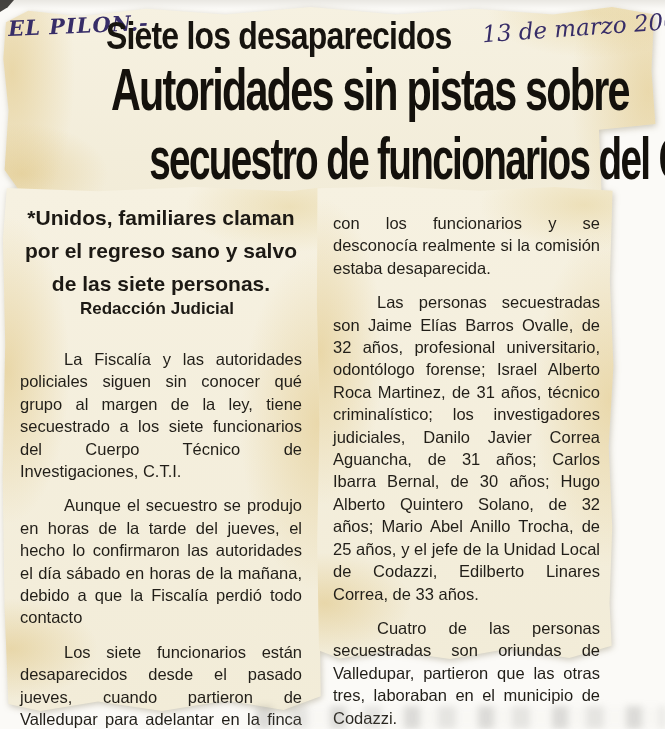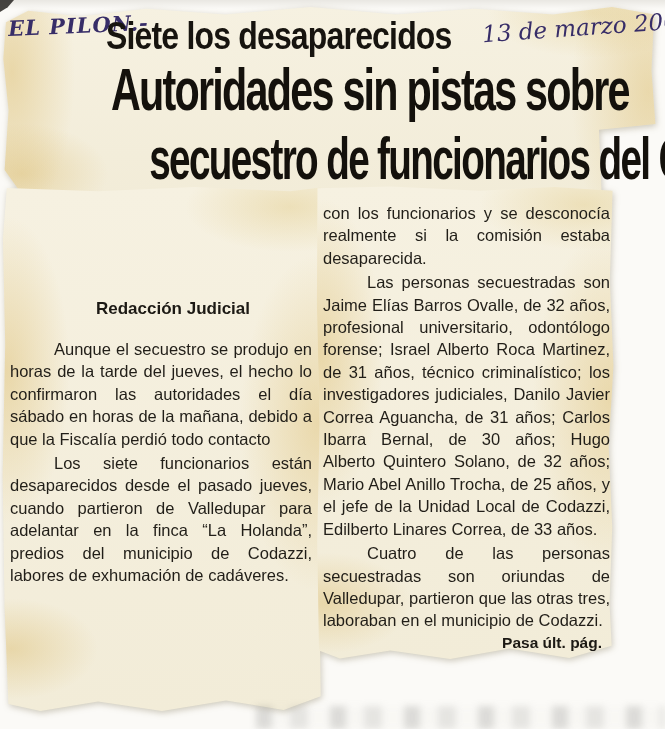--- a/index.html
+++ b/index.html
@@ -67,27 +67,27 @@
     font-weight: bold; font-size: 59px; letter-spacing: -2.5px;
     transform: scaleX(0.70); transform-origin: 50% 50%;
   }
   .hl-line:nth-child(2) > span { transform: scaleX(0.655); }
   .deck {
     position: absolute; left: 10px; top: 201px; width: 302px;
     text-align: center; font-weight: bold; font-size: 21px; line-height: 33px;
     color: #1c1914;
   }
   .byline {
-    position: absolute; left: 22px; top: 299px; width: 302px;
+    position: absolute; left: 6px; top: 299px; width: 302px;
     text-align: center; font-weight: bold; font-size: 17px; color: #1c1914;
   }
   .col-left { position: absolute; left: 8px; top: 336px; width: 306px; }
   .col-right { position: absolute; left: 321px; top: 200px; width: 291px; }
   .body-p {
-    margin: 2px; font-size: 16.5px; line-height: 22.4px;
+    margin: 12px; font-size: 16.5px; line-height: 22.4px;
     text-align: justify; color: #211e18;
   }
   .body-p.indent { text-indent: 44px; }
   .continuation {
     margin-top: 2px; padding-right: 10px;
     text-align: right; font-weight: bold; font-size: 15.5px; color: #1c1914;
   }
   .ghost-strip {
     position: absolute; left: 256px; top: 706px; width: 409px; height: 23px;
     background: repeating-linear-gradient(90deg,
@@ -118,24 +118,26 @@
 
   <div class="headline">
     <div class="hl-line">
       <span>Autoridades sin pistas sobre</span>
     </div>
     <div class="hl-line">
       <span>secuestro de funcionarios del CTI</span>
     </div>
   </div>
 
+  <div class="deck">*Unidos, familiares claman por el regreso sano y salvo de las siete personas.</div>
 
   <div class="byline">Redacción Judicial</div>
 
   <div class="col-left">
+    <p class="body-p indent">La Fiscalía y las autoridades policiales siguen sin conocer qué grupo al margen de la ley, tiene secuestrado a los siete funcionarios del Cuerpo Técnico de Investigaciones, C.T.I.</p>
     <p class="body-p indent">Aunque el secuestro se produjo en horas de la tarde del jueves, el hecho lo confirmaron las autoridades el día sábado en horas de la mañana, debido a que la Fiscalía perdió todo contacto</p>
     <p class="body-p indent">Los siete funcionarios están desaparecidos desde el pasado jueves, cuando partieron de Valledupar para adelantar en la finca “La Holanda”, predios del municipio de Codazzi, labores de exhumación de cadáveres.</p>
   </div>
 
   <div class="col-right">
     <p class="body-p">con los funcionarios y se desconocía realmente si la comisión estaba desaparecida.</p>
     <p class="body-p indent">Las personas secuestradas son Jaime Elías Barros Ovalle, de 32 años, profesional universitario, odontólogo forense; Israel Alberto Roca Martinez, de 31 años, técnico criminalístico; los investigadores judiciales, Danilo Javier Correa Aguancha, de 31 años; Carlos Ibarra Bernal, de 30 años; Hugo Alberto Quintero Solano, de 32 años; Mario Abel Anillo Trocha, de 25 años, y el jefe de la Unidad Local de Codazzi, Edilberto Linares Correa, de 33 años.</p>
     <p class="body-p indent">Cuatro de las personas secuestradas son oriundas de Valledupar, partieron que las otras tres, laboraban en el municipio de Codazzi.</p>
     <div class="continuation">Pasa últ. pág.</div>
   </div>

